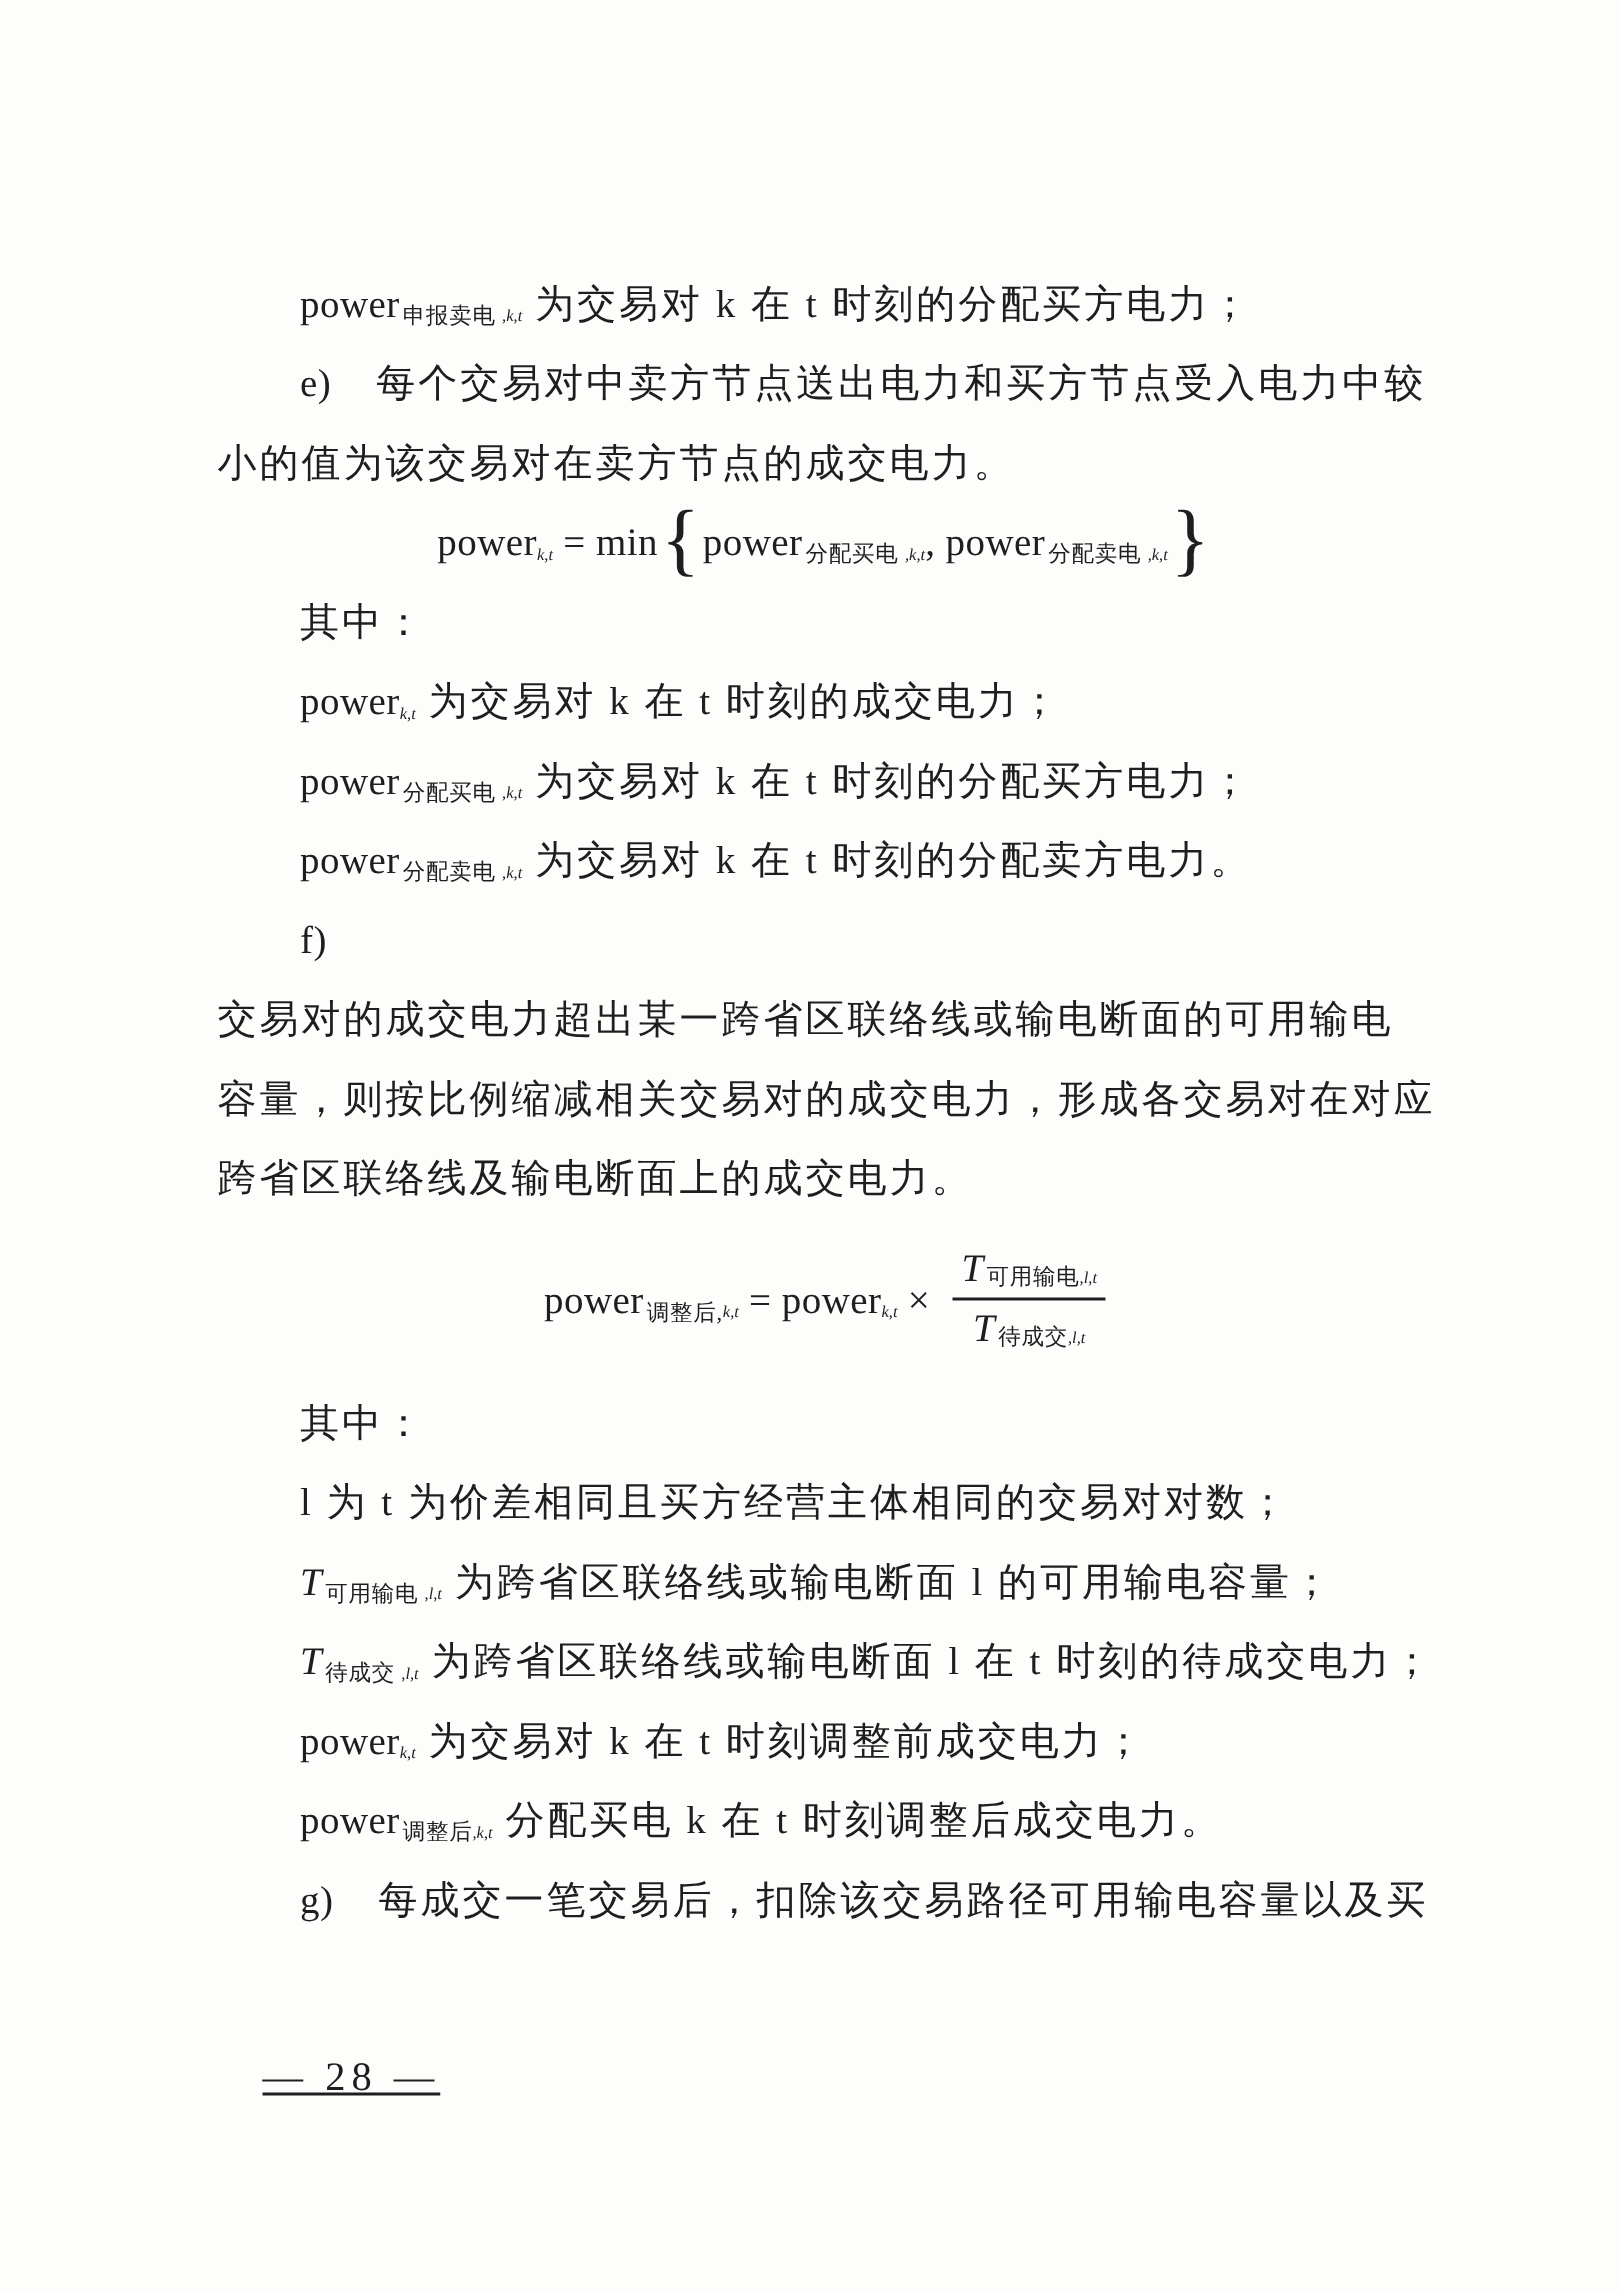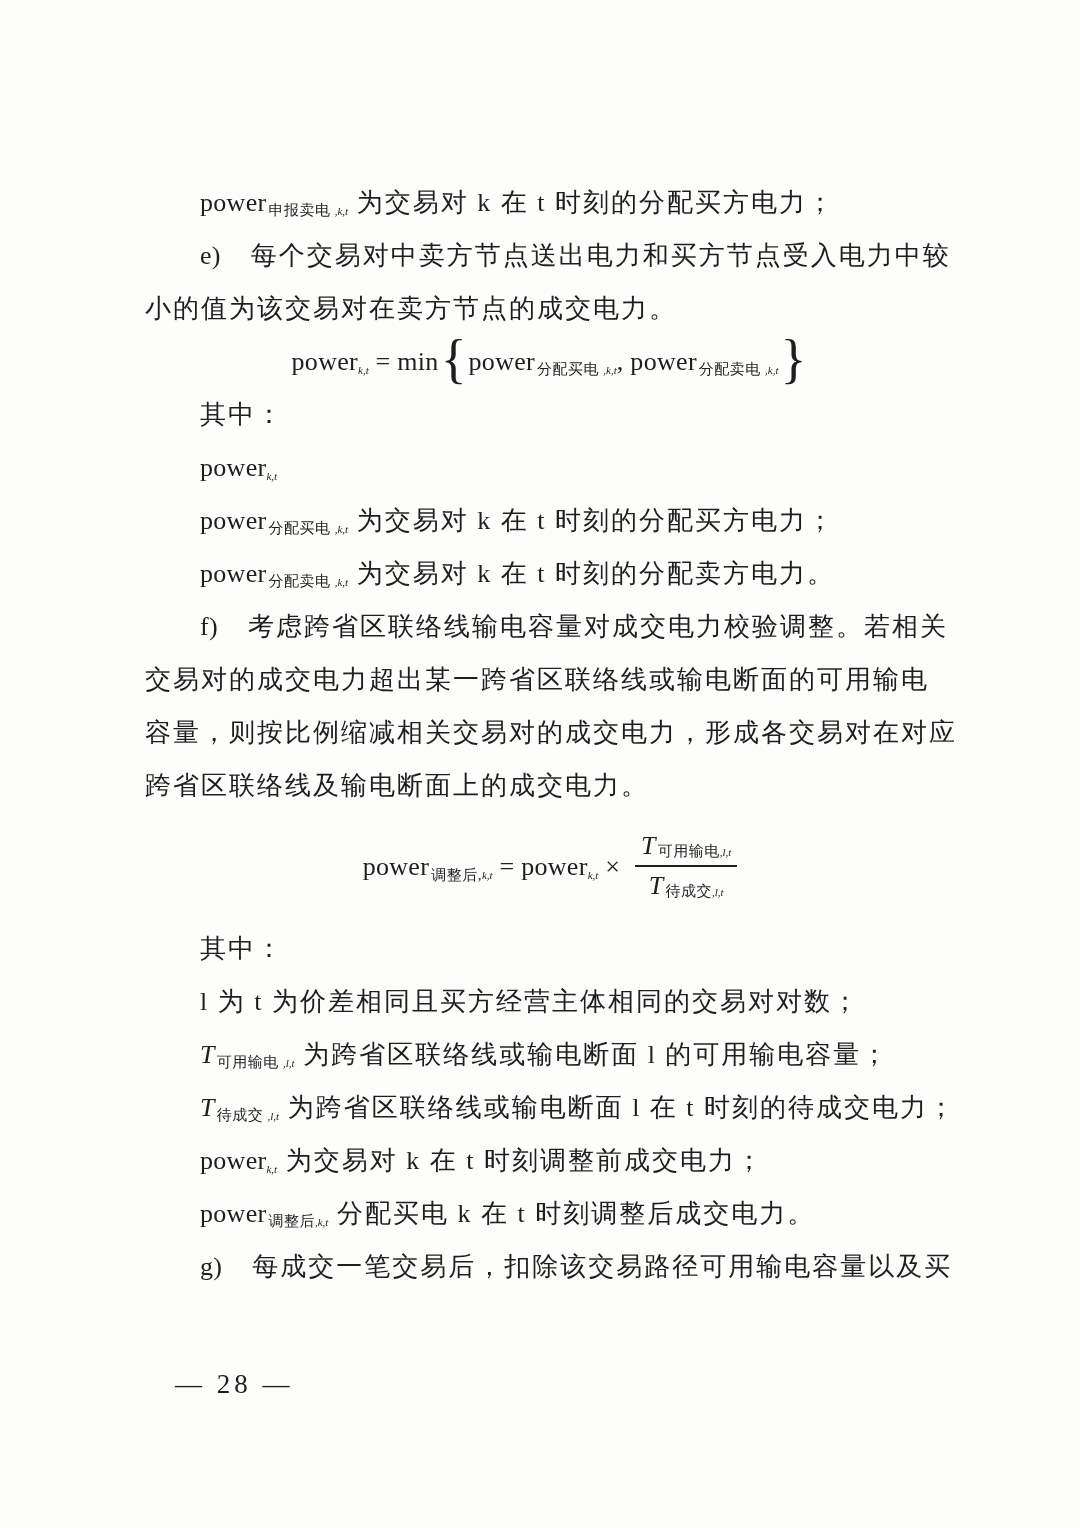--- a/index.html
+++ b/index.html
@@ -67,37 +67,38 @@
   }
   .frac .num { border-bottom:2px solid #1e1e1e; }
   .frac .den { padding-top:4px; }
   .frac .seg-subcn, .frac .seg-subit { top:6px; }
   .footer {
     position:absolute;
     left:145px; top:1358px;
     height:53px;
     display:flex; align-items:center;
     font-size:27px;
+    text-decoration:underline;
   }
   .footer .pageno { margin-left:30px; letter-spacing:4px; }
 </style>
 </head>
 <body>
 
 <div class="page">
   <div class="doc">
       <div class="line indent"><span class="seg-lat">power</span><span class="seg-subcn">申报卖电 </span><span class="seg-subit">,k,t</span><span class="seg-cn"> 为交易对 k 在 t 时刻的分配买方电力；</span></div>
       <div class="line indent"><span class="seg-lat">e)</span><span class="gap"></span><span class="seg-cn">每个交易对中卖方节点送出电力和买方节点受入电力中较</span></div>
       <div class="line"><span class="seg-cn">小的值为该交易对在卖方节点的成交电力。</span></div>
       <div class="line center"><span class="seg-lat">power</span><span class="seg-subit">k,t</span><span class="seg-lat"> = min</span><span class="seg-brace">{</span><span class="seg-lat">power</span><span class="seg-subcn">分配买电 </span><span class="seg-subit">,k,t</span><span class="seg-lat">, </span><span class="seg-lat">power</span><span class="seg-subcn">分配卖电 </span><span class="seg-subit">,k,t</span><span class="seg-brace">}</span></div>
       <div class="line indent"><span class="seg-cn">其中：</span></div>
-      <div class="line indent"><span class="seg-lat">power</span><span class="seg-subit">k,t</span></div>
+      <div class="line indent"><span class="seg-lat">power</span><span class="seg-subit">k,t</span><span class="seg-cn"> 为交易对 k 在 t 时刻的成交电力；</span></div>
       <div class="line indent"><span class="seg-lat">power</span><span class="seg-subcn">分配买电 </span><span class="seg-subit">,k,t</span><span class="seg-cn"> 为交易对 k 在 t 时刻的分配买方电力；</span></div>
       <div class="line indent"><span class="seg-lat">power</span><span class="seg-subcn">分配卖电 </span><span class="seg-subit">,k,t</span><span class="seg-cn"> 为交易对 k 在 t 时刻的分配卖方电力。</span></div>
-      <div class="line indent"><span class="seg-lat">f)</span><span class="gap"></span><span class="seg-cn">考虑跨省区联络线输电容量对成交电力校验调整。若相关</span></div>
+      <div class="line indent"><span class="seg-lat">f)</span><span class="gap"></span></div>
       <div class="line"><span class="seg-cn">交易对的成交电力超出某一跨省区联络线或输电断面的可用输电</span></div>
       <div class="line"><span class="seg-cn">容量，则按比例缩减相关交易对的成交电力，形成各交易对在对应</span></div>
       <div class="line"><span class="seg-cn">跨省区联络线及输电断面上的成交电力。</span></div>
       <div class="line center tall"><span class="seg-lat">power</span><span class="seg-subcn">调整后,</span><span class="seg-subit">k,t</span><span class="seg-lat"> = power</span><span class="seg-subit">k,t</span><span class="seg-lat"> × </span><span class="frac"><span class="num"><span class="seg-it">T</span><span class="seg-subcn">可用输电</span><span class="seg-subit">,l,t</span></span><span class="den"><span class="seg-it">T</span><span class="seg-subcn">待成交</span><span class="seg-subit">,l,t</span></span></span></div>
       <div class="line indent"><span class="seg-cn">其中：</span></div>
       <div class="line indent"><span class="seg-cn">l 为 t 为价差相同且买方经营主体相同的交易对对数；</span></div>
       <div class="line indent"><span class="seg-it">T</span><span class="seg-subcn">可用输电 </span><span class="seg-subit">,l,t</span><span class="seg-cn"> 为跨省区联络线或输电断面 l 的可用输电容量；</span></div>
       <div class="line indent"><span class="seg-it">T</span><span class="seg-subcn">待成交 </span><span class="seg-subit">,l,t</span><span class="seg-cn"> 为跨省区联络线或输电断面 l 在 t 时刻的待成交电力；</span></div>
       <div class="line indent"><span class="seg-lat">power</span><span class="seg-subit">k,t</span><span class="seg-cn"> 为交易对 k 在 t 时刻调整前成交电力；</span></div>
       <div class="line indent"><span class="seg-lat">power</span><span class="seg-subcn">调整后</span><span class="seg-subit">,k,t</span><span class="seg-cn"> 分配买电 k 在 t 时刻调整后成交电力。</span></div>

